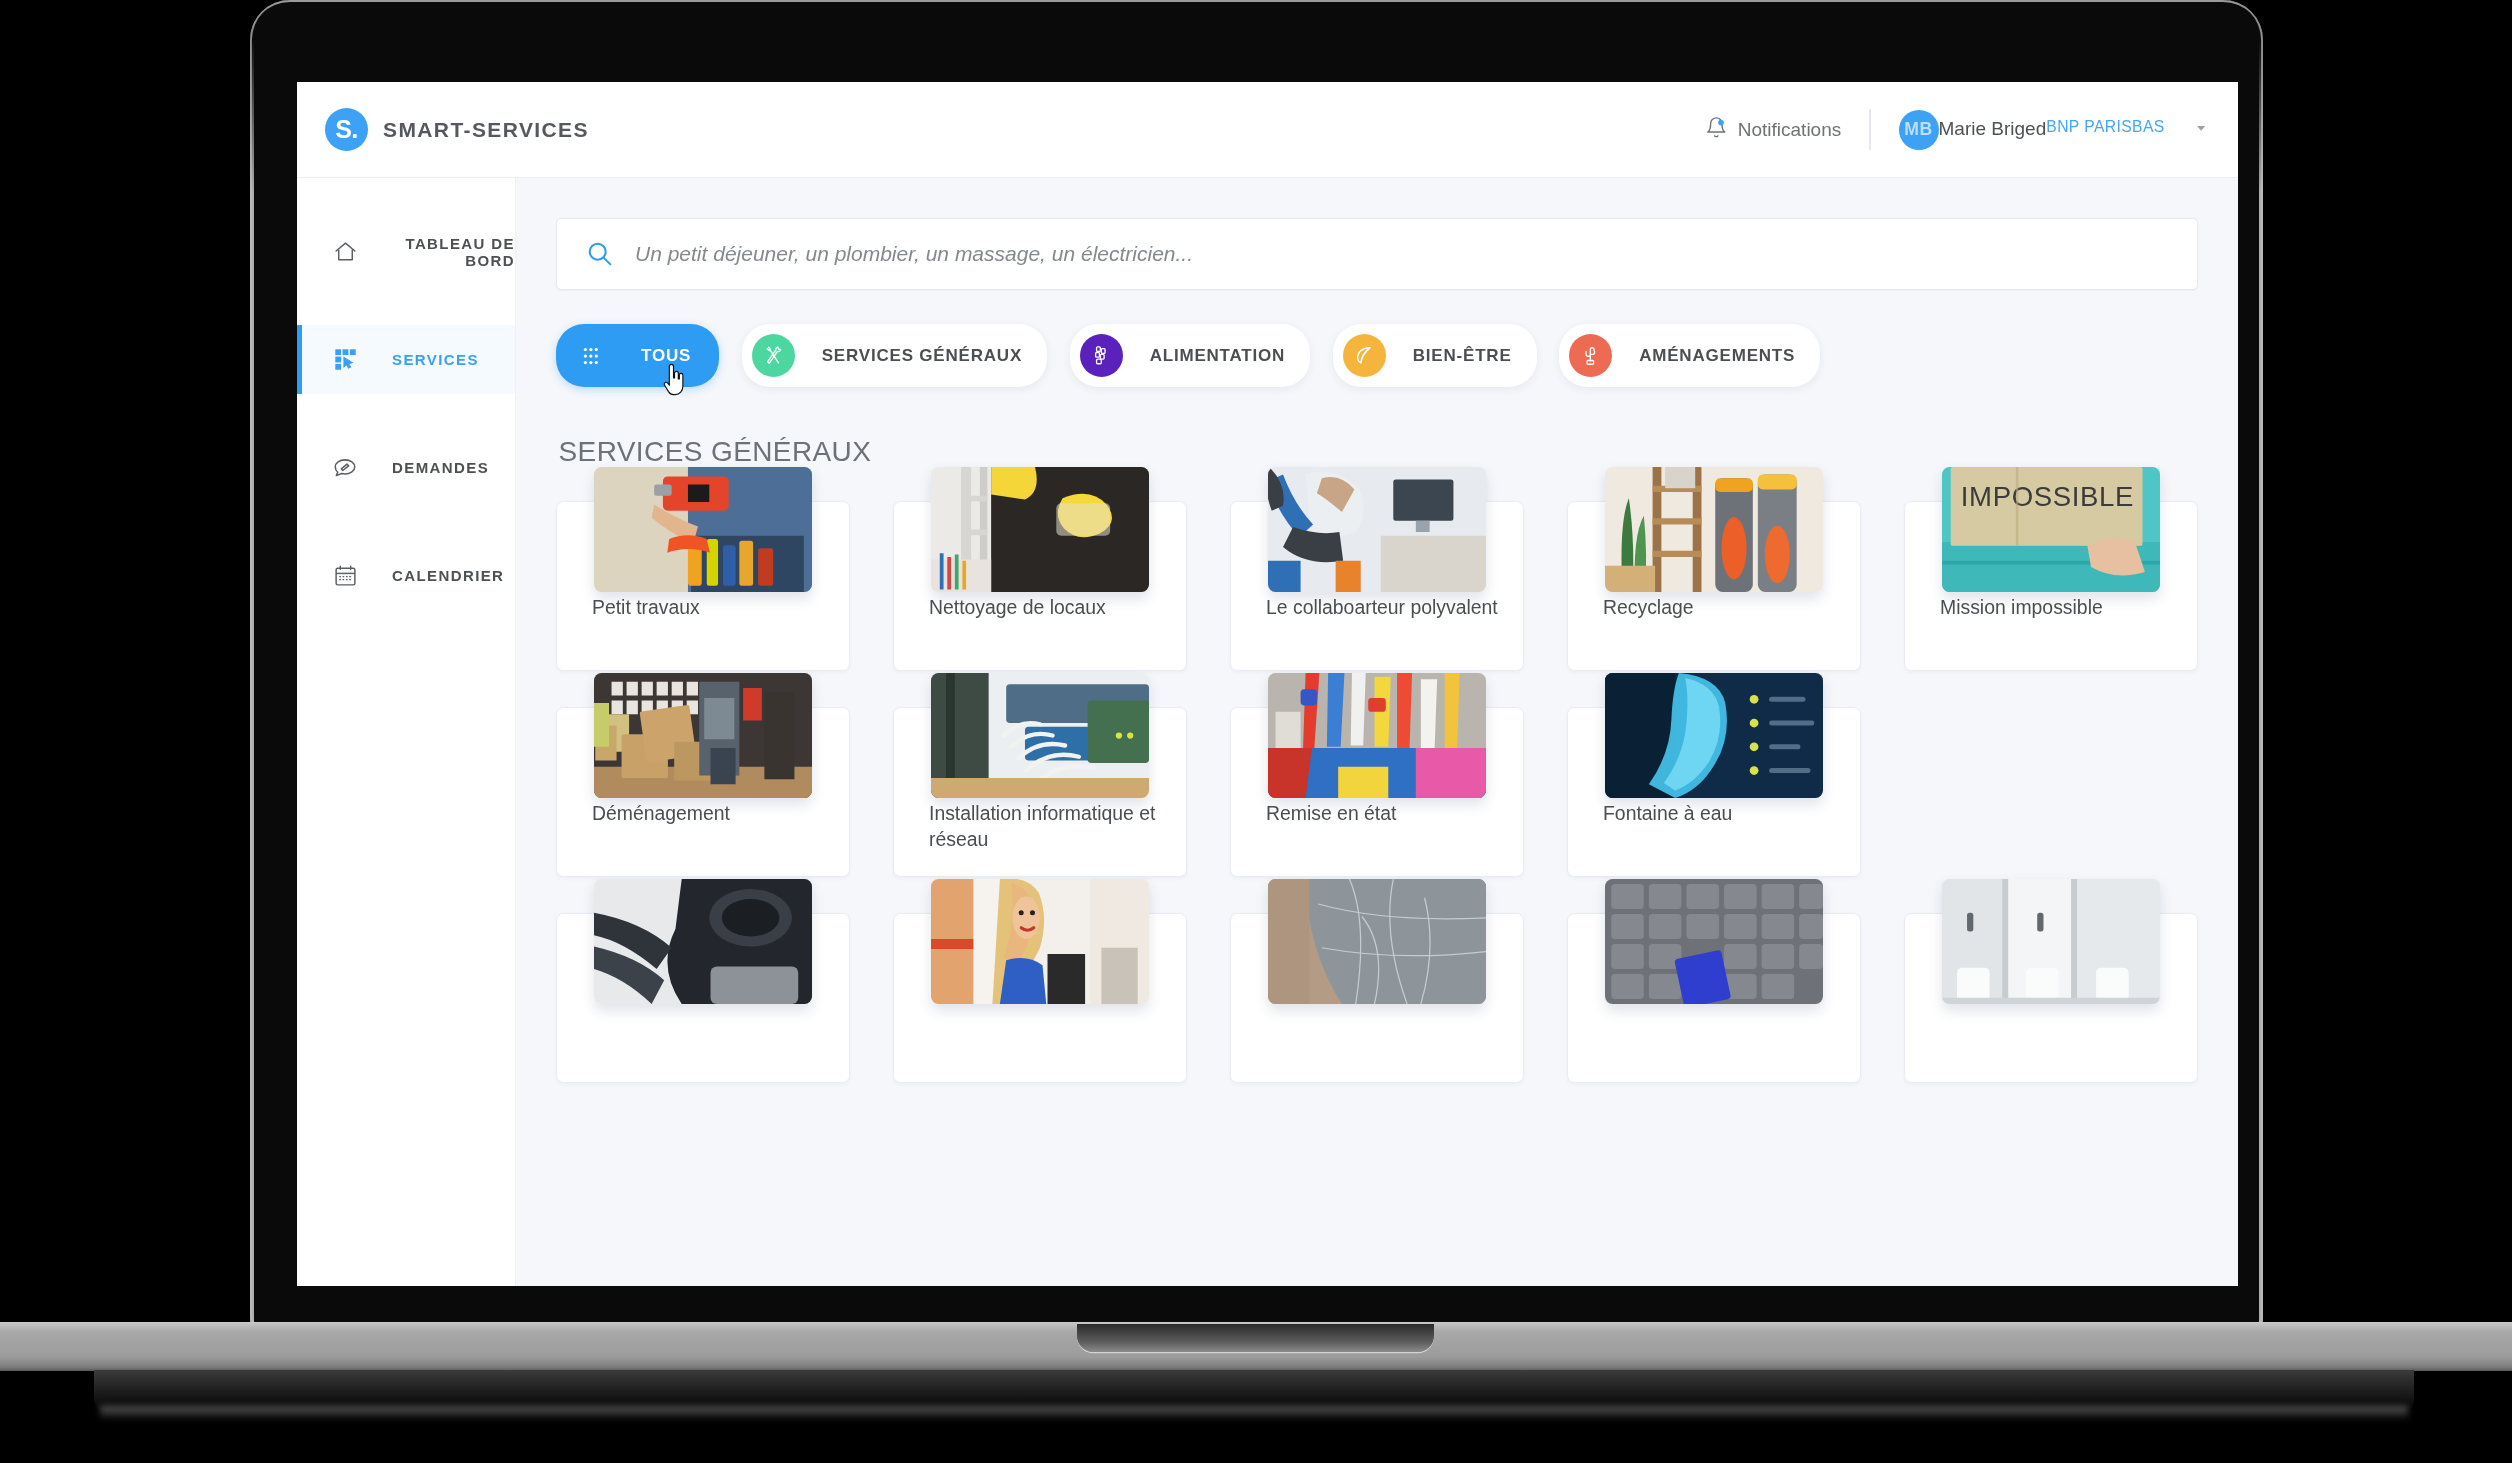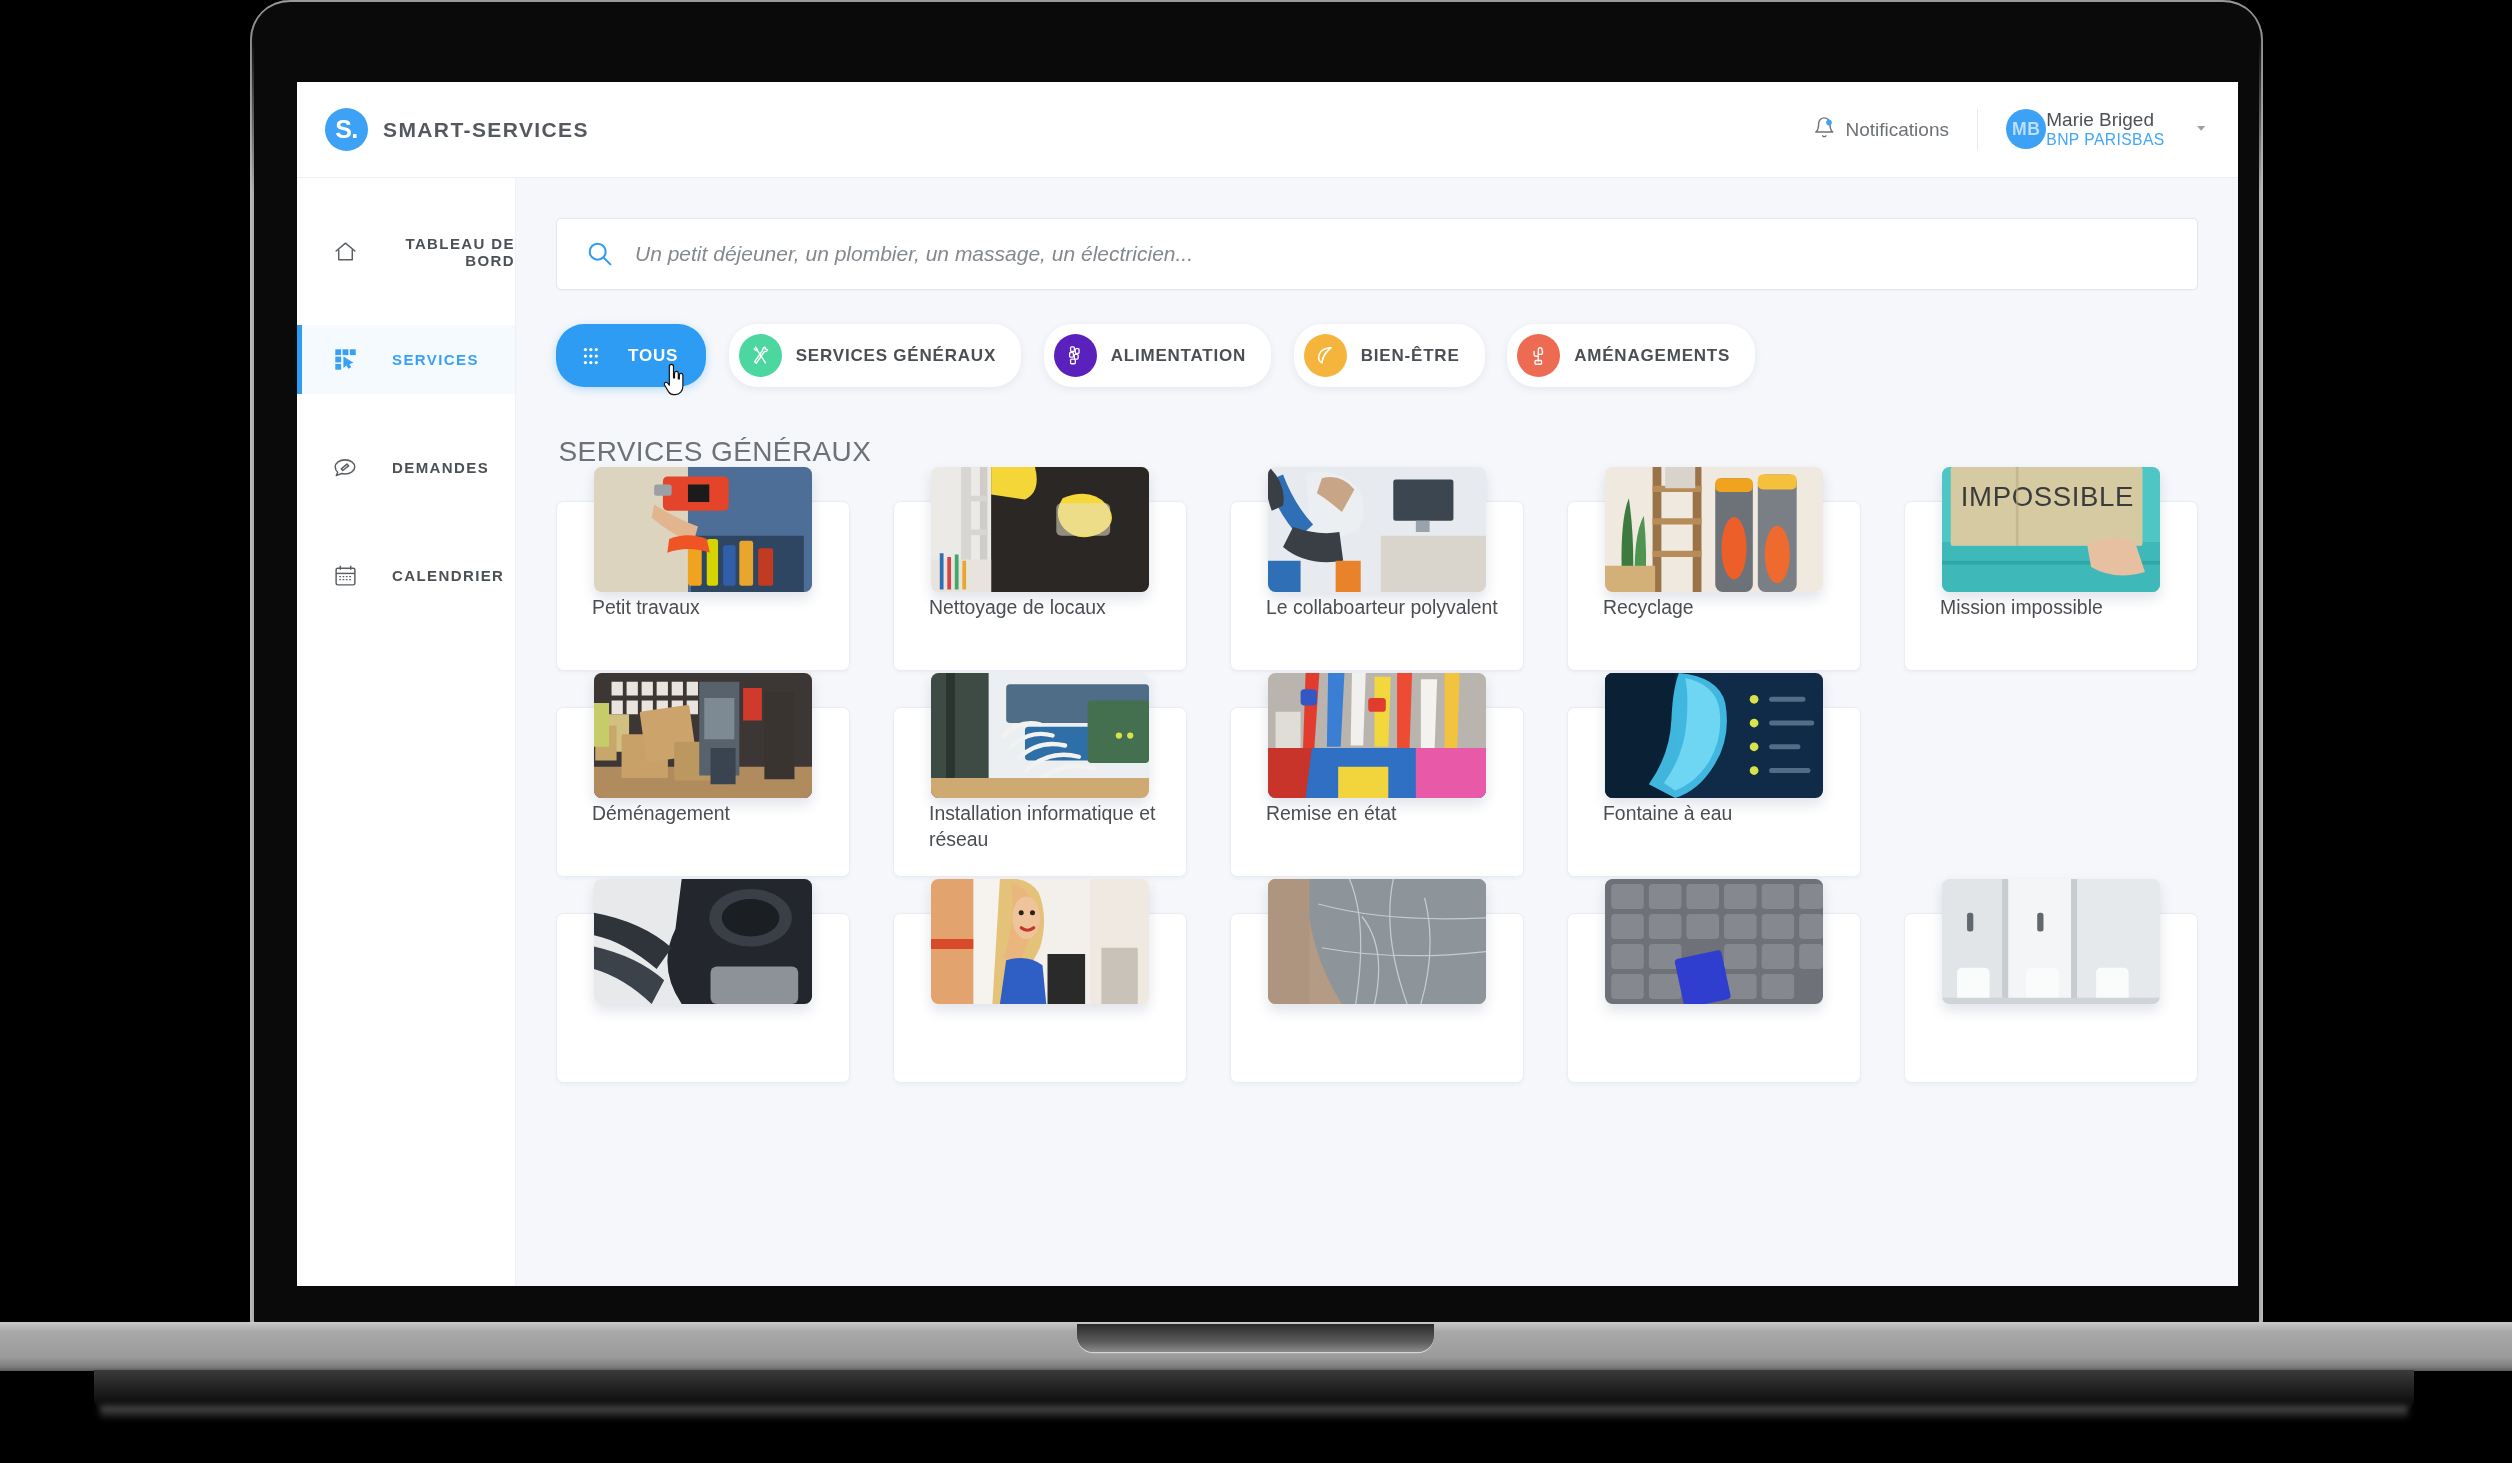--- a/index.html
+++ b/index.html
@@ -102,21 +102,21 @@
     padding-right: 28px;
   }
   .hdr-divider { width:1.3px; height:41px; background:#e6e9ee; }
   .user-block { display:flex; align-items:center; padding-left:28px; }
   .user-avatar {
     width: 40px; height: 40px; border-radius:50%;
     background:#3da1f5; color:#bcdffb;
     display:flex; align-items:center; justify-content:center;
     font-size: 17.6px; font-weight:600; letter-spacing:0.6px;
   }
-  .user-meta { display:flex; flex-direction:column; line-height:1.18; }
+  .user-meta { display:flex; flex-direction:row; line-height:1.18; }
   .user-name { font-size:19px; color:#4d5156; }
   .user-org { font-size:15.7px; color:#43a6f6; letter-spacing:0.4px; }
   .user-caret { margin-left:28px; color:#9aa0a6; font-size:14px; }
 
   .app-body { flex:1; display:flex; min-height:0; }
 
   
   .sidebar {
     width: 218px; flex:0 0 218px;
     background:#ffffff;
@@ -168,21 +168,21 @@
   .search-input {
     border:0; outline:0; background:transparent;
     font-size:21px; color:#7b7f85; width:100%;
     font-family:"Liberation Sans", sans-serif;
     font-style: italic;
   }
   .search-input::placeholder { color:#84898f; font-style: italic; }
 
   .cat-row { display:flex; gap:22.6px; margin-bottom: 49px; }
   .cat-pill {
-    display:flex; align-items:center; gap:14px;
+    display:flex; align-items:center; gap:27px;
     background:#fff; border-radius:28px; height:63px;
     padding: 0 25px 0 10px;
     box-shadow: 0 2.5px 8.8px rgba(35,60,110,.075);
     cursor:pointer; position:relative;
   }
   .cat-pill.active { background:#2f9cf4; padding-left: 15px; padding-right: 28px; box-shadow: 0 2.5px 8.8px rgba(47,156,244,.30); }
   .cat-icon {
     width:43px; height:43px; border-radius:50%;
     display:flex; align-items:center; justify-content:center;
     flex:0 0 43px;

